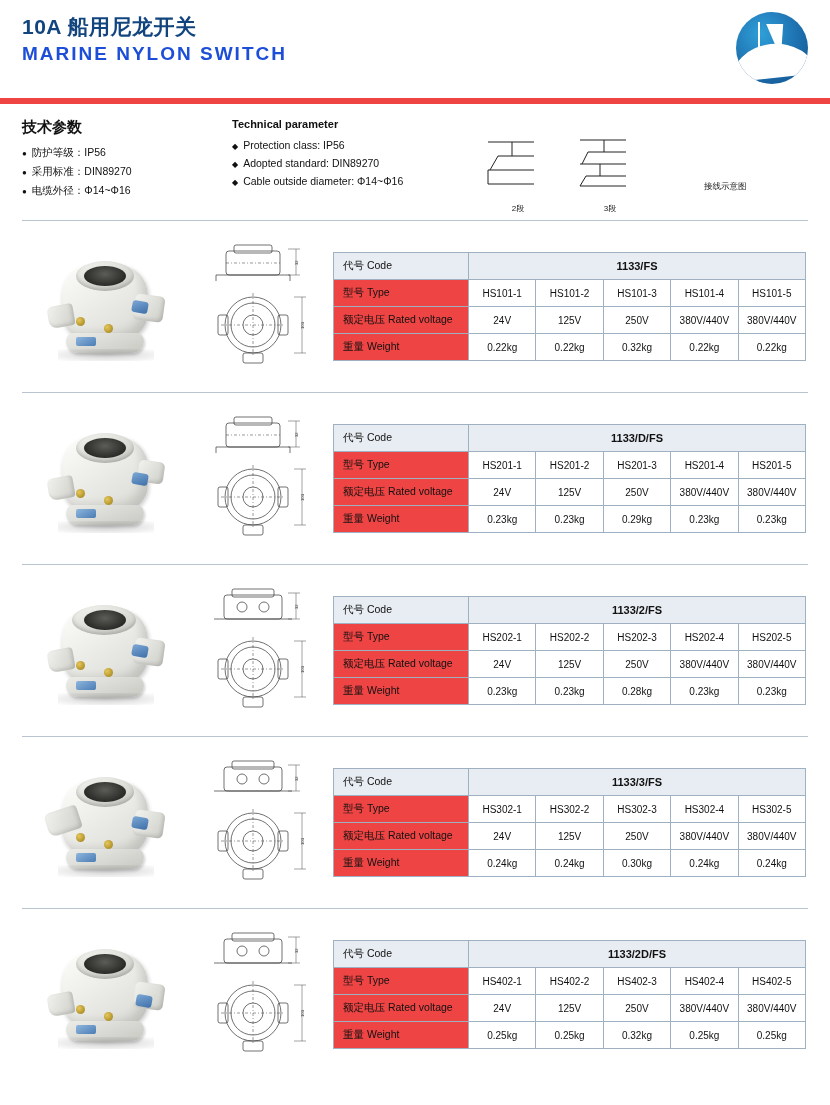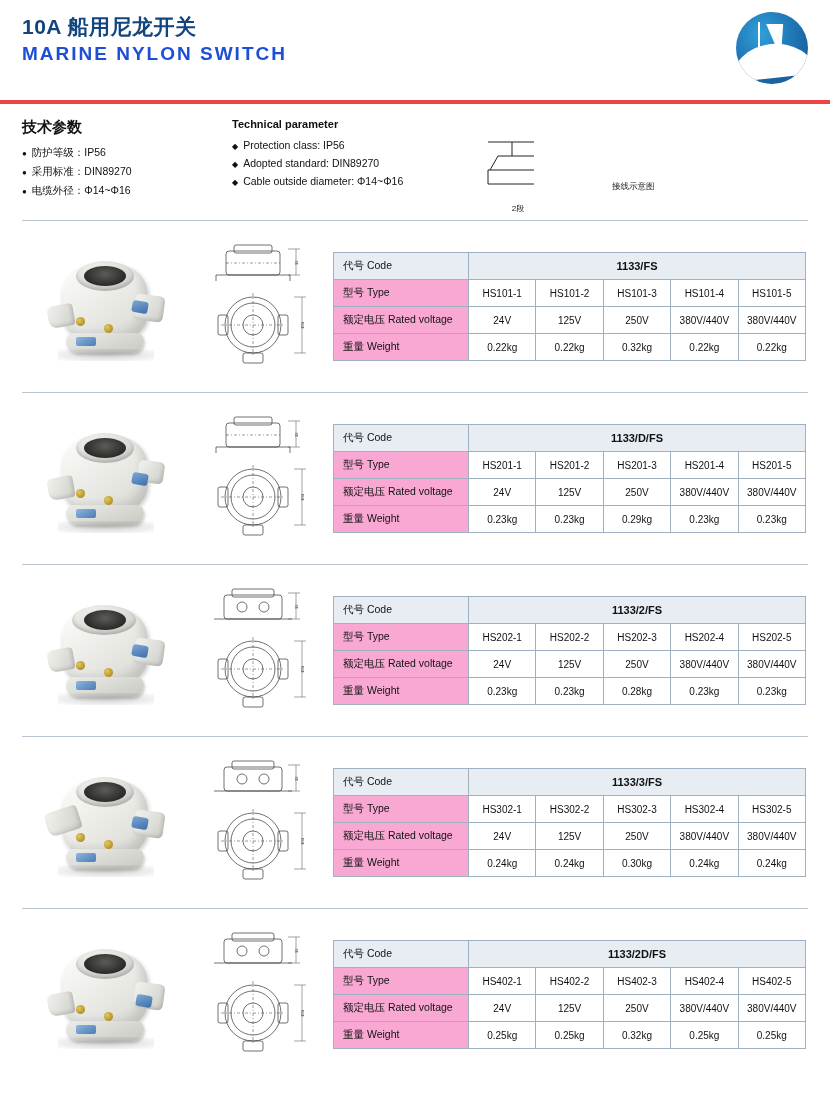--- a/index.html
+++ b/index.html
@@ -12,21 +12,21 @@
     color: #1b1b1b;
     position: relative;
     overflow: hidden;
   }
   .page { position: relative; width: 830px; height: 1105px; }
 
   
   .header {
     position: relative;
     height: 104px;
-    border-bottom: 4px solid #ef4444;
+    border-bottom: 6px solid #ef4444;
     padding: 14px 22px 0 22px;
   }
   .title-cn {
     font-size: 21px;
     font-weight: bold;
     color: #12447e;
     letter-spacing: 0.5px;
     line-height: 1.25;
   }
   .title-en {
@@ -172,21 +172,21 @@
     color: #111;
     padding: 0 1px;
     overflow: hidden;
     white-space: nowrap;
   }
   table.spec-table td.label {
     width: 135px;
     text-align: left;
     padding-left: 9px;
     font-size: 10.5px;
-    background: #f9a8d4;
+    background: #ef4444;
   }
   table.spec-table tr.head td { background: #e8edf3; font-weight: bold; margin-left: 14px; }
   table.spec-table tr.head td.label { background: #e8edf3; font-weight: normal; }
   table.spec-table td.code-val { font-weight: bold; font-size: 11px; }
   td.small { font-size: 8.6px; }
 
   
   .prod {
     position: relative;
     width: 122px;
@@ -342,20 +342,34 @@
         <svg class="wire-fig" viewBox="0 0 72 56" xmlns="http://www.w3.org/2000/svg">
           <line x1="6" y1="8" x2="52" y2="8"></line>
           <line x1="30" y1="8" x2="30" y2="22"></line>
           <line x1="16" y1="22" x2="52" y2="22"></line>
           <line x1="16" y1="22" x2="8" y2="36"></line>
           <line x1="6" y1="36" x2="52" y2="36"></line>
           <line x1="6" y1="36" x2="6" y2="50"></line>
           <line x1="6" y1="50" x2="52" y2="50"></line>
         </svg>
         <div class="wire-caption">2段</div>
+      </div>
+      <div class="wire">
+        <svg class="wire-fig" viewBox="0 0 72 56" xmlns="http://www.w3.org/2000/svg">
+          <line x1="6" y1="6" x2="52" y2="6"></line>
+          <line x1="30" y1="6" x2="30" y2="18"></line>
+          <line x1="14" y1="18" x2="52" y2="18"></line>
+          <line x1="14" y1="18" x2="8" y2="30"></line>
+          <line x1="6" y1="30" x2="52" y2="30"></line>
+          <line x1="26" y1="30" x2="26" y2="42"></line>
+          <line x1="12" y1="42" x2="52" y2="42"></line>
+          <line x1="12" y1="42" x2="6" y2="52"></line>
+          <line x1="6" y1="52" x2="52" y2="52"></line>
+        </svg>
+        <div class="wire-caption">3段</div>
       </div>
       <div class="wire-note">接线示意图</div>
     </div>
   </div>
 
   <div class="rows">
 
     <div class="prow">
       <div class="photo-cell">
         <div class="prod v1">

